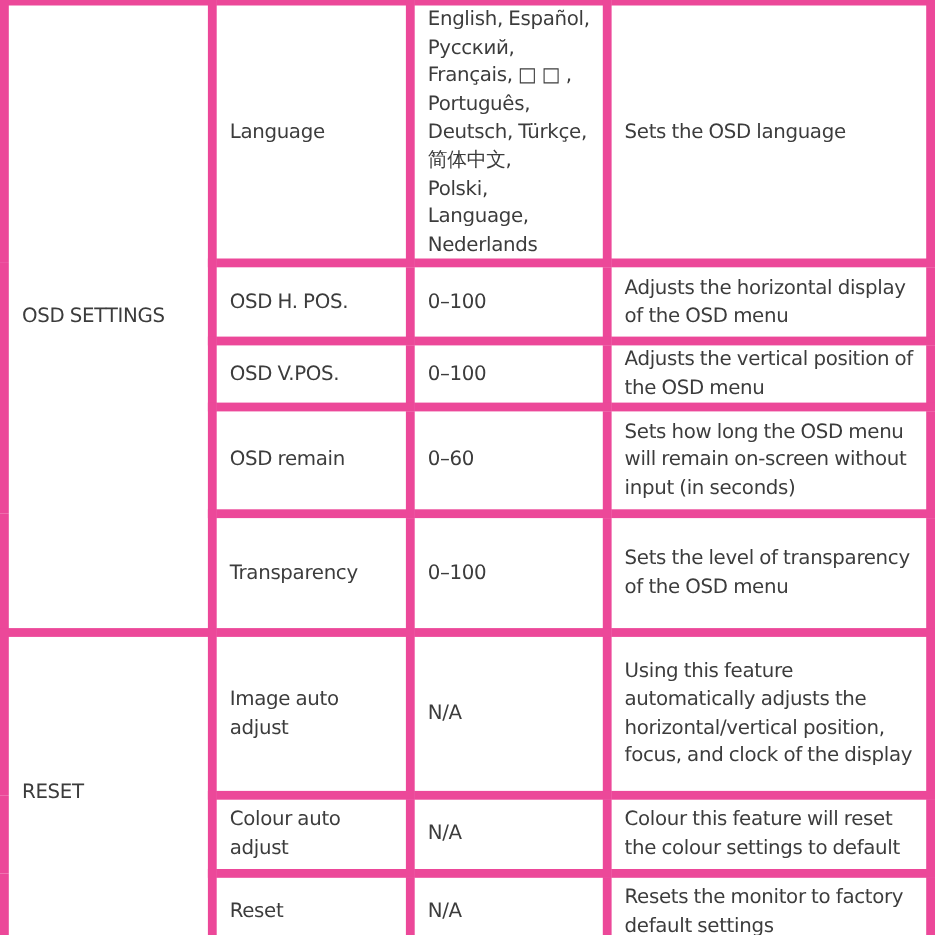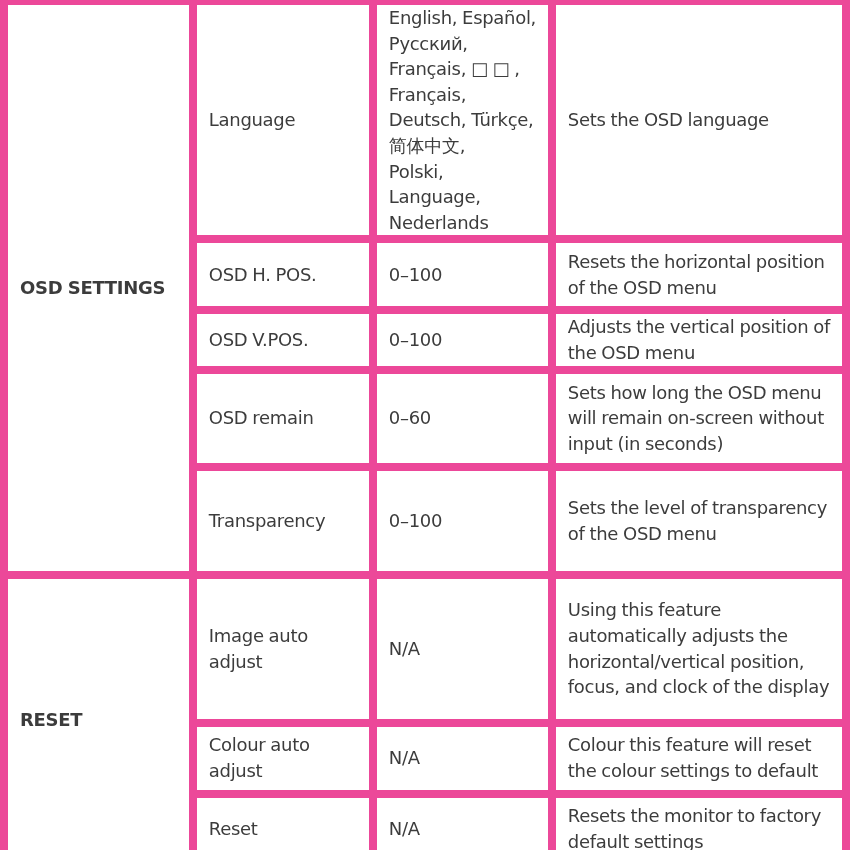--- a/index.html
+++ b/index.html
@@ -29,21 +29,21 @@
       vertical-align: middle;
       font-size: 18px;
       line-height: 25.6px;
       letter-spacing: -0.3px;
       word-spacing: -0.5px;
     }
     .col1 { width: 172px; }
     .col2 { width: 164px; }
     .col3 { width: 163px; }
     .col4 { width: 268px; }
-    .section-label { font-size: 18px; font-weight: bold; }
+    .section-label { font-size: 18px; }
     .lang-list span { display: block; }
   </style>
 </head>
 <body>
 
 <table class="table">
   <colgroup>
     <col class="col1">
       <col class="col2">
       <col class="col3">
@@ -51,32 +51,32 @@
   </colgroup>
   <tbody>
 
     <tr style="height:225px">
       <td rowspan="5" class="section-label">OSD SETTINGS</td>
       <td>Language</td>
       <td class="lang-list">
         <span>English, Español,</span>
         <span>Русский,</span>
         <span>Français, □ □ ,</span>
-        <span>Français,</span>
+        <span>Português,</span>
         <span>Deutsch, Türkçe,</span>
         <span>简体中文,</span>
         <span>Polski, Language,</span>
         <span>Nederlands</span>
       </td>
       <td>Sets the OSD language</td>
     </tr>
     <tr style="height:71px">
       <td>OSD H. POS.</td>
       <td>0–100</td>
-      <td>Resets the horizontal position of the OSD menu</td>
+      <td>Adjusts the horizontal display of the OSD menu</td>
     </tr>
     <tr style="height:50px">
       <td>OSD V.POS.</td>
       <td>0–100</td>
       <td>Adjusts the vertical position of the OSD menu</td>
     </tr>
     <tr style="height:97px">
       <td>OSD remain</td>
       <td>0–60</td>
       <td>Sets how long the OSD menu will remain on-screen without input (in seconds)</td>

